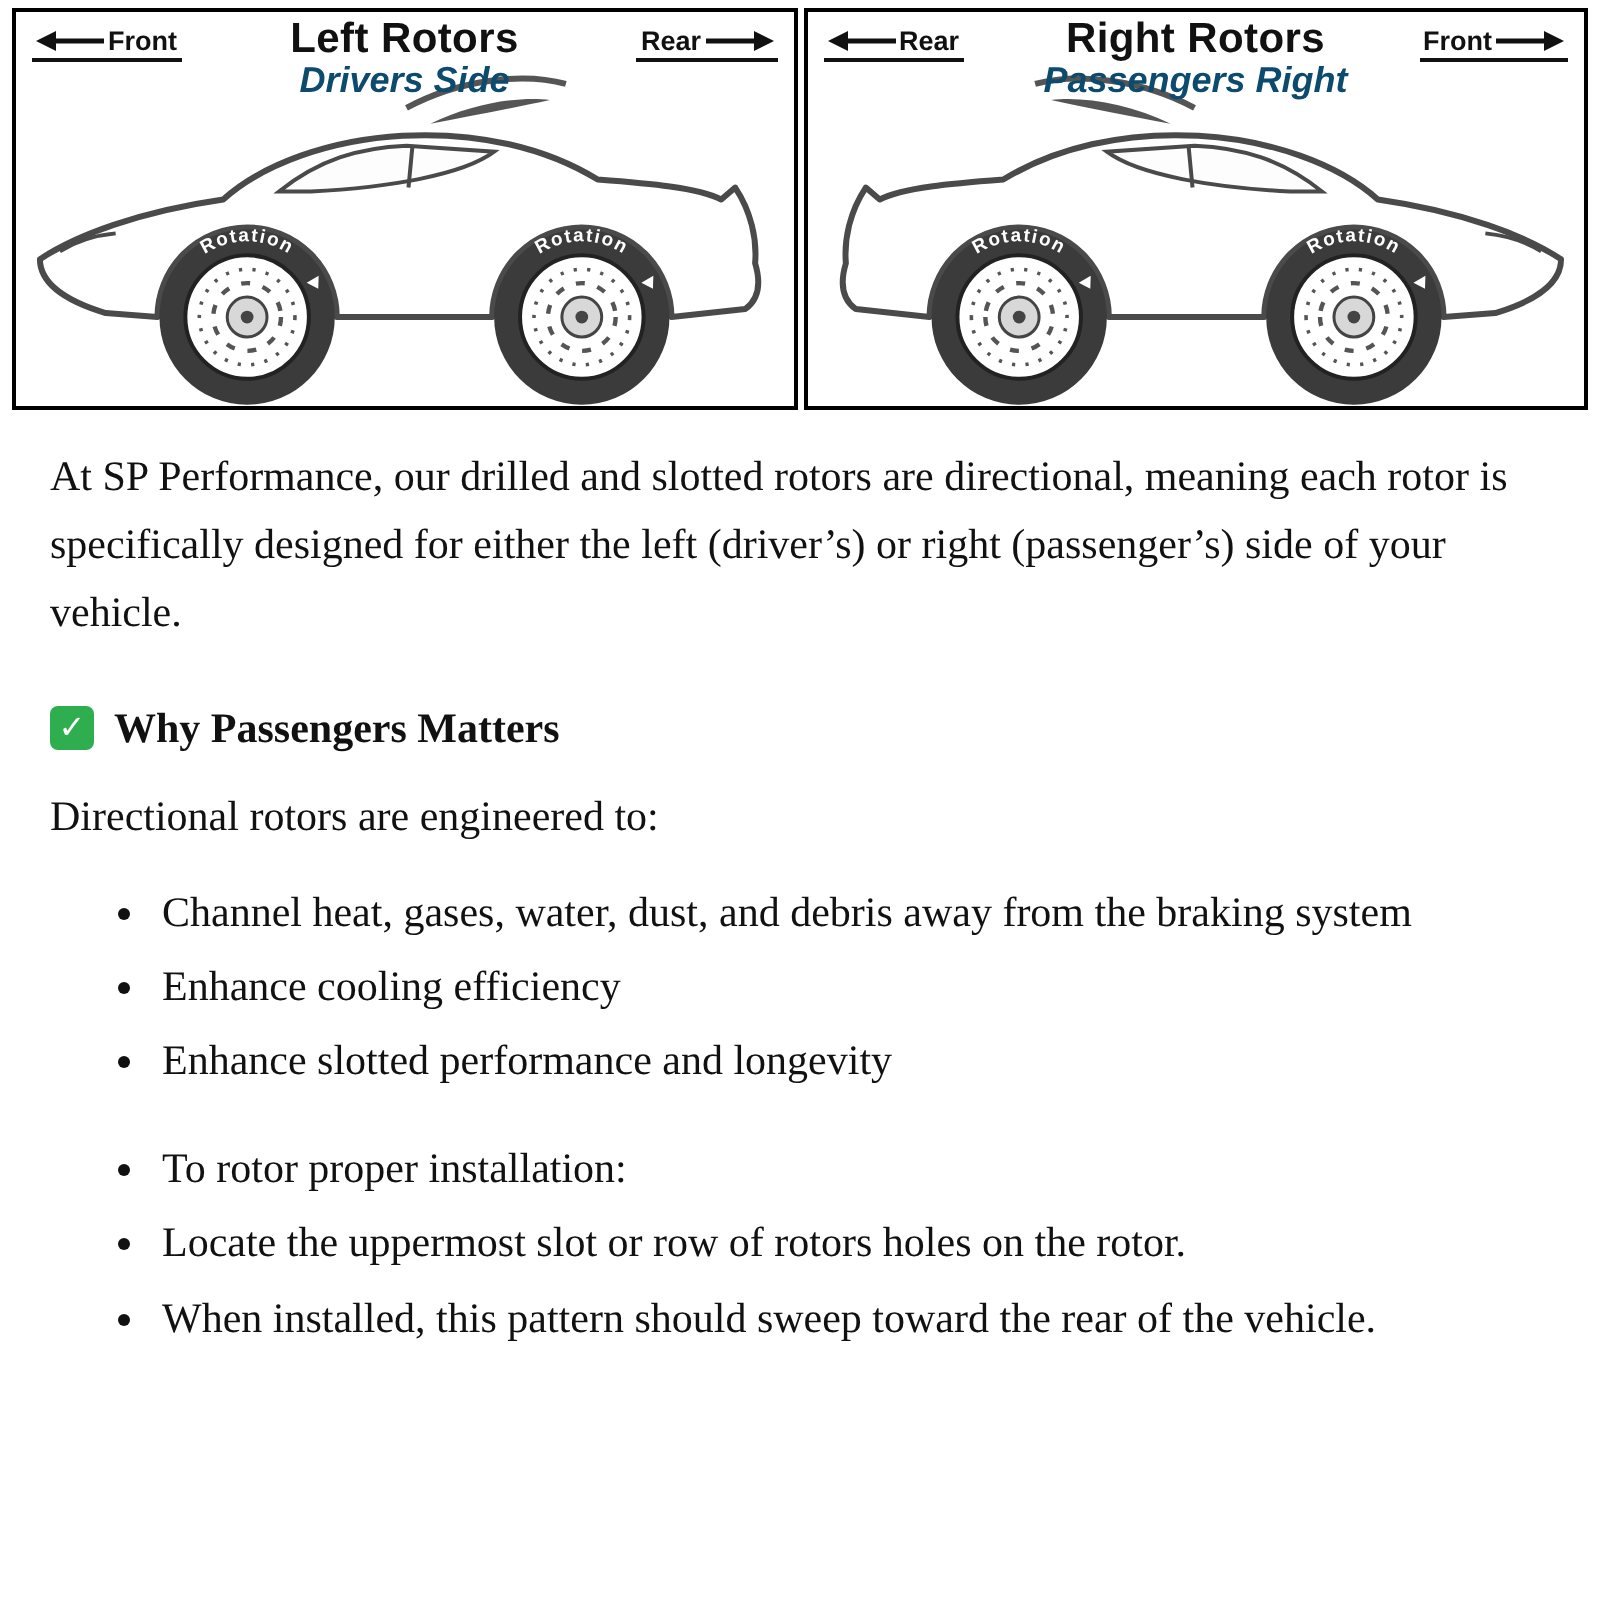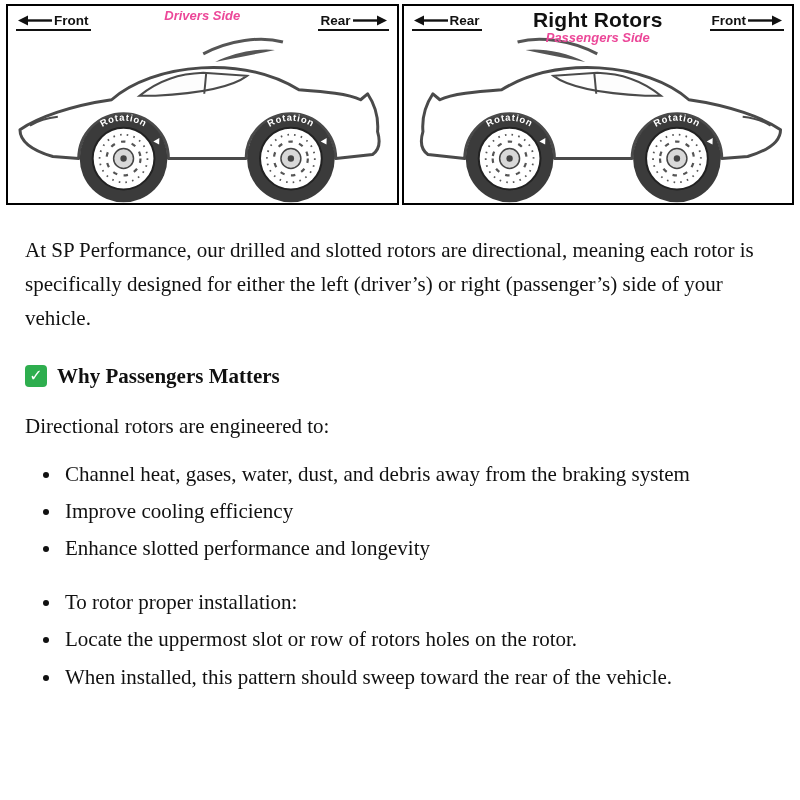--- a/index.html
+++ b/index.html
@@ -5,54 +5,55 @@
   html,body{margin:0;padding:0;background:#fff;}
   body{width:800px;height:800px;overflow:hidden;color:#111;
        font-family:"Liberation Serif", serif;}
 
   
   .diagram{display:flex;gap:3px;padding:4px 6px 0 6px;}
   .panel{flex:1;border:2.5px solid #000;position:relative;background:#fff;}
   .panel-title{position:absolute;left:0;right:0;top:3px;text-align:center;
        font-family:"Liberation Sans", sans-serif;line-height:1.05;}
   .panel-title .t1{font-size:21px;font-weight:bold;letter-spacing:.2px;}
-  .panel-title .t2{font-size:13px;font-weight:bold;font-style:italic;color:#ec4899;}
+  .panel-title .t2{font-size:18px;font-weight:bold;font-style:italic;color:#0c4a6e;}
   .dir{position:absolute;top:7px;display:inline-flex;align-items:center;gap:2px;
        border-bottom:2.2px solid #111;padding:0 2px 1px 2px;
        font-family:"Liberation Sans", sans-serif;font-weight:bold;font-size:13.5px;justify-content:center;}
   .dir-left{left:8px;} .dir-right{right:8px;}
   .car-svg{display:block;width:100%;margin-top:30px;}
 
   
   .content{padding:12px 25px 20px 25px;font-size:21px;line-height:1.62;}
-  .content p{margin:16px 0 14px 0;max-width:740px;}
+  .content p{margin:4px 0 14px 0;max-width:740px;}
   .sec-head{display:flex;align-items:center;gap:10px;margin:24px 0 10px 0;
        font-size:21px;}
   .sec-head.bold{font-weight:bold;}
   .check-box{width:22px;height:22px;border-radius:4px;background:#2eae4e;
        display:inline-flex;align-items:center;justify-content:center;
        color:#fff;font-size:16px;font-weight:bold;
        font-family:"DejaVu Sans", sans-serif;flex:0 0 auto;}
   ul{margin:6px 0 20px 0;padding-left:37px;max-width:700px;}
-  li{margin:3px 0;padding-left:3px;}
+  li{margin:3px 16px;padding-left:3px;}
 </style>
 </head>
 <body>
 
 <div class="diagram">
 
   <div class="panel">
     <div class="dir dir-left">
       <svg width="34" height="11" viewBox="0 0 34 11">
         <path d="M34 5.5 H9" stroke="#111" stroke-width="2.4"></path>
         <path d="M10 0.5 L0 5.5 L10 10.5 Z" fill="#111"></path>
       </svg>
       <span>Front</span>
     </div>
     <div class="panel-title">
+      <div class="t1">Left Rotors</div>
       <div class="t2">Drivers Side</div>
     </div>
     <div class="dir dir-right">
       <span>Rear</span>
       <svg width="34" height="11" viewBox="0 0 34 11">
         <path d="M0 5.5 H25" stroke="#111" stroke-width="2.4"></path>
         <path d="M24 0.5 L34 5.5 L24 10.5 Z" fill="#111"></path>
       </svg>
     </div>
 
@@ -102,21 +103,21 @@
   <div class="panel">
     <div class="dir dir-left">
       <svg width="34" height="11" viewBox="0 0 34 11">
         <path d="M34 5.5 H9" stroke="#111" stroke-width="2.4"></path>
         <path d="M10 0.5 L0 5.5 L10 10.5 Z" fill="#111"></path>
       </svg>
       <span>Rear</span>
     </div>
     <div class="panel-title">
       <div class="t1">Right Rotors</div>
-      <div class="t2">Passengers Side</div>
+      <div class="t2">Passengers Right</div>
     </div>
     <div class="dir dir-right">
       <span>Front</span>
       <svg width="34" height="11" viewBox="0 0 34 11">
         <path d="M0 5.5 H25" stroke="#111" stroke-width="2.4"></path>
         <path d="M24 0.5 L34 5.5 L24 10.5 Z" fill="#111"></path>
       </svg>
     </div>
 
     <svg class="car-svg" viewBox="0 8 390 168">
@@ -166,21 +167,21 @@
 
   <div class="sec-head bold">
     <span class="check-box">✓</span>
     <span>Why Passengers Matters</span>
   </div>
 
   <p>Directional rotors are engineered to:</p>
 
   <ul>
     <li>Channel heat, gases, water, dust, and debris away from the braking system</li>
-    <li>Improve cooling efficiency</li>
+    <li>Enhance cooling efficiency</li>
     <li>Enhance slotted performance and longevity</li>
   </ul>
 
 
   <ul>
     <li>To rotor proper installation:</li>
     <li>Locate the uppermost slot or row of rotors holes on the rotor.</li>
     <li>When installed, this pattern should sweep toward the rear of the vehicle.</li>
   </ul>
 

